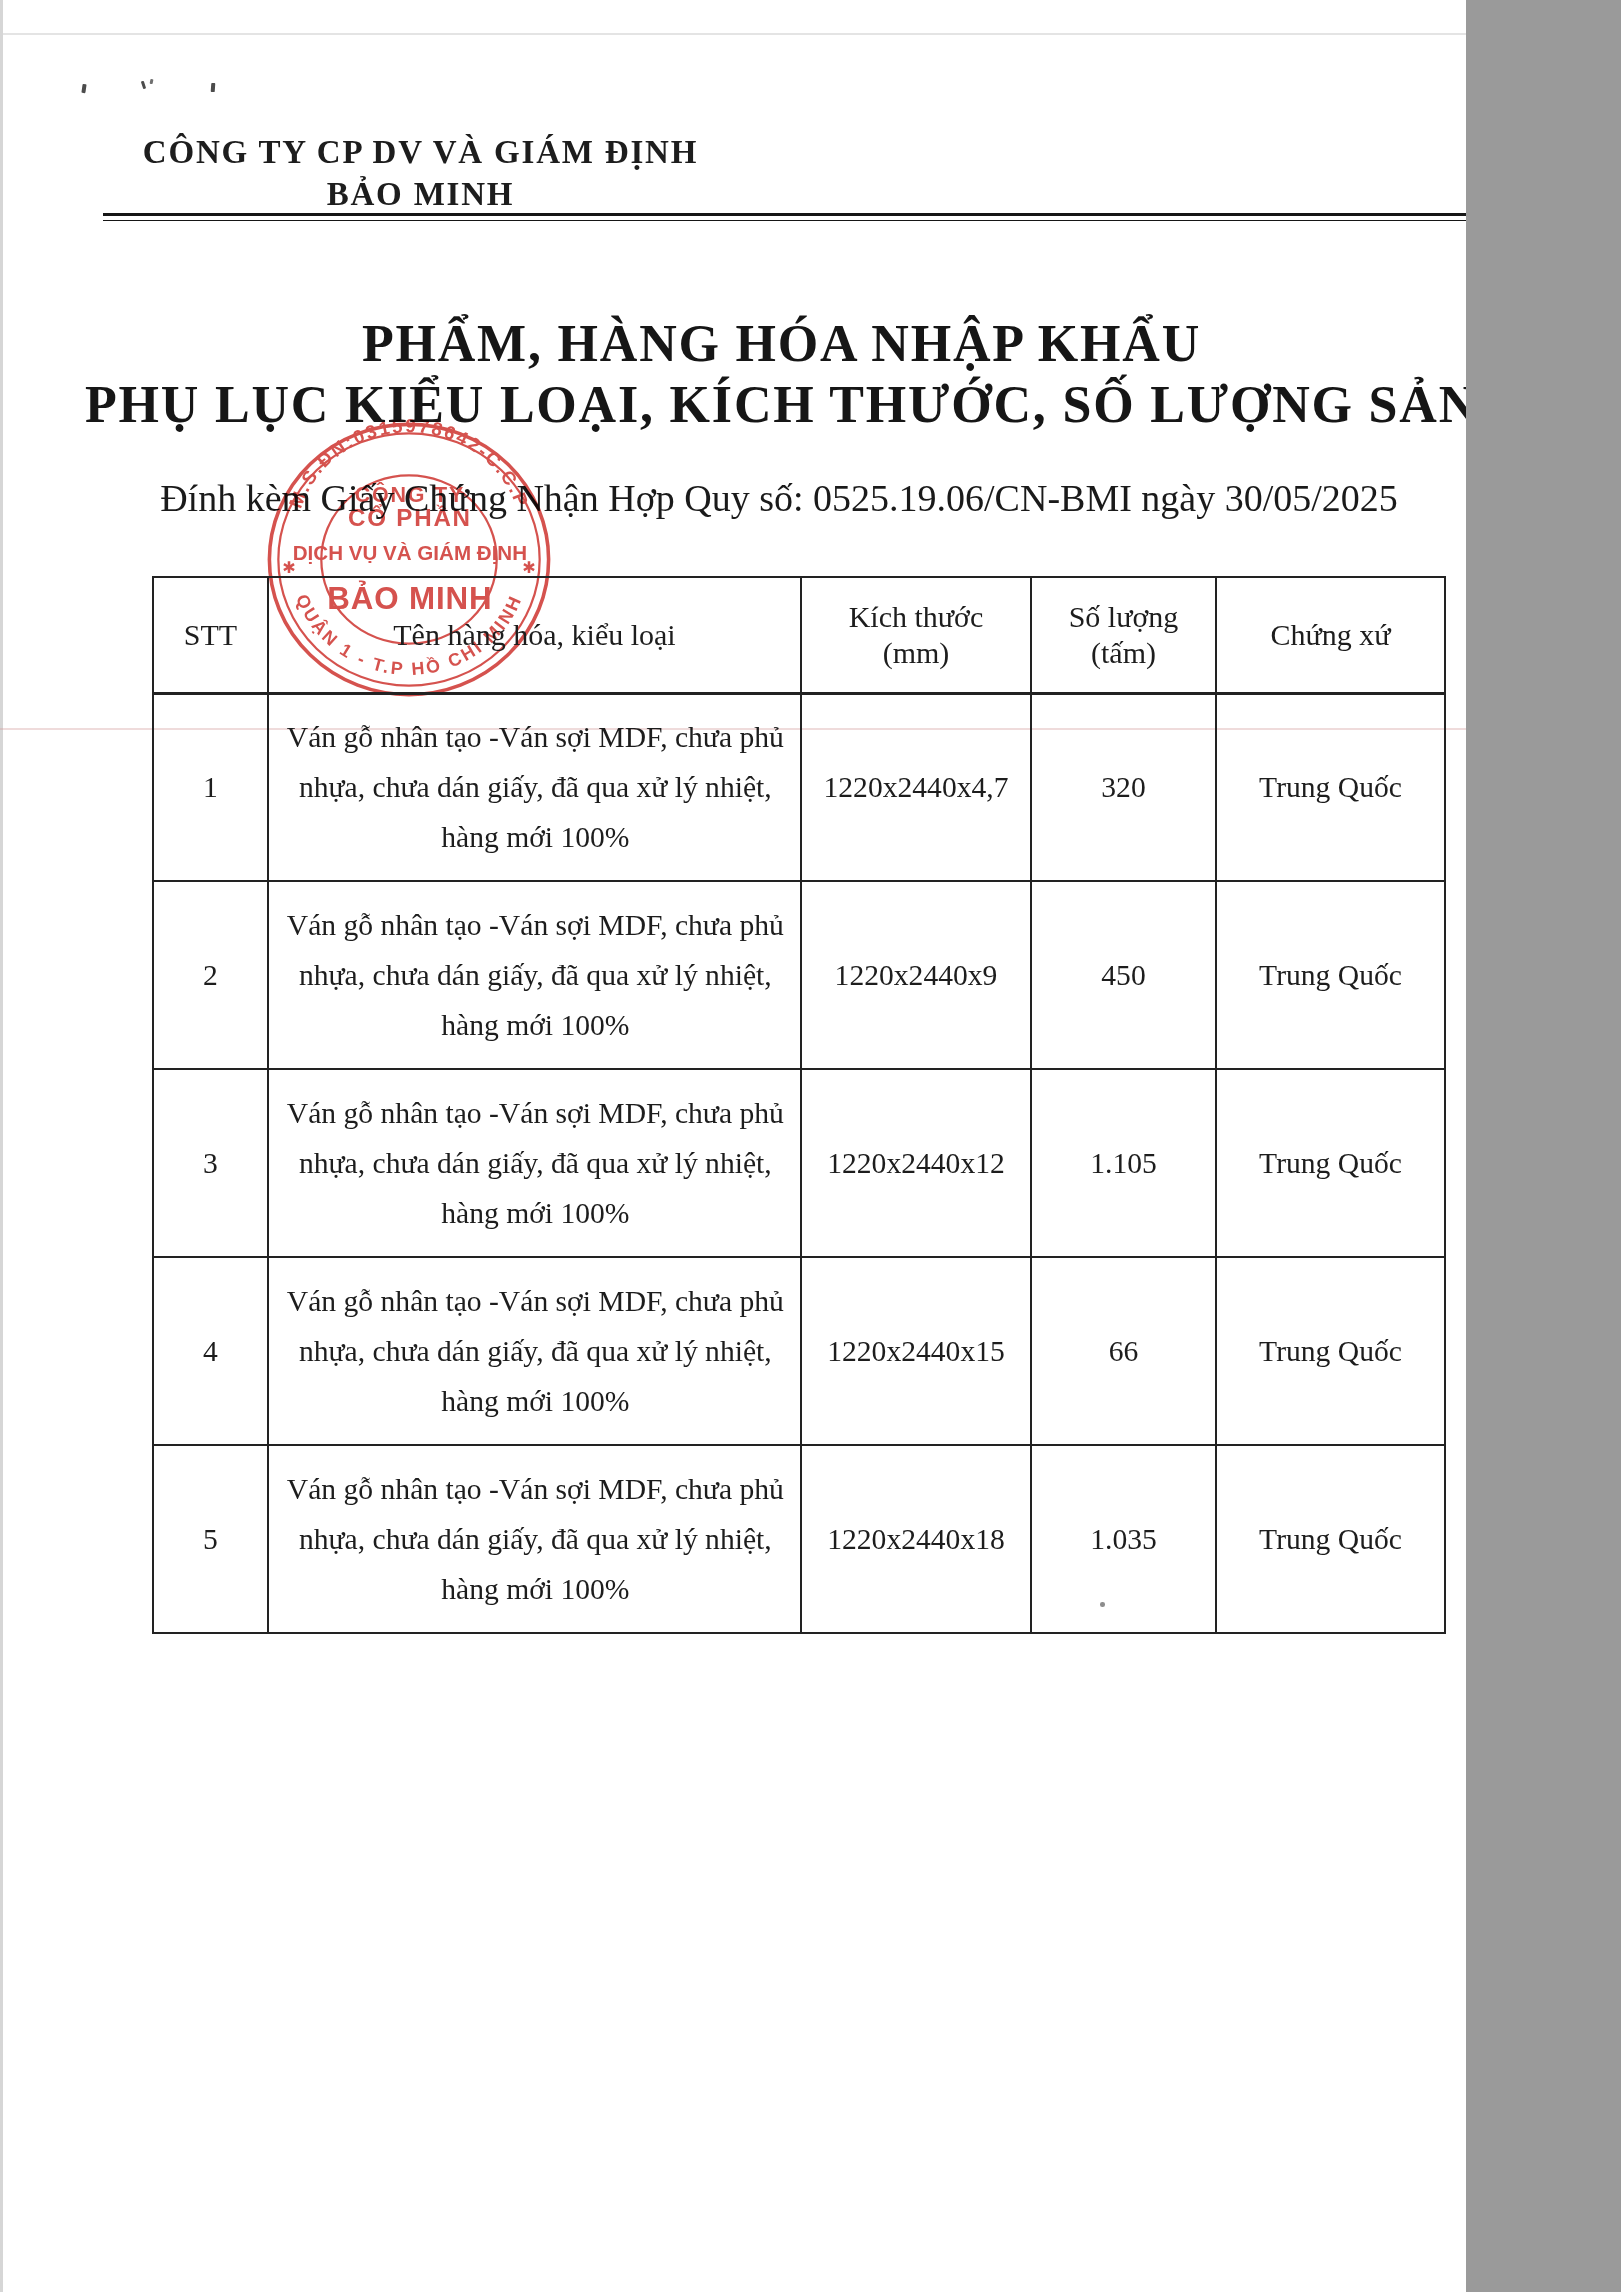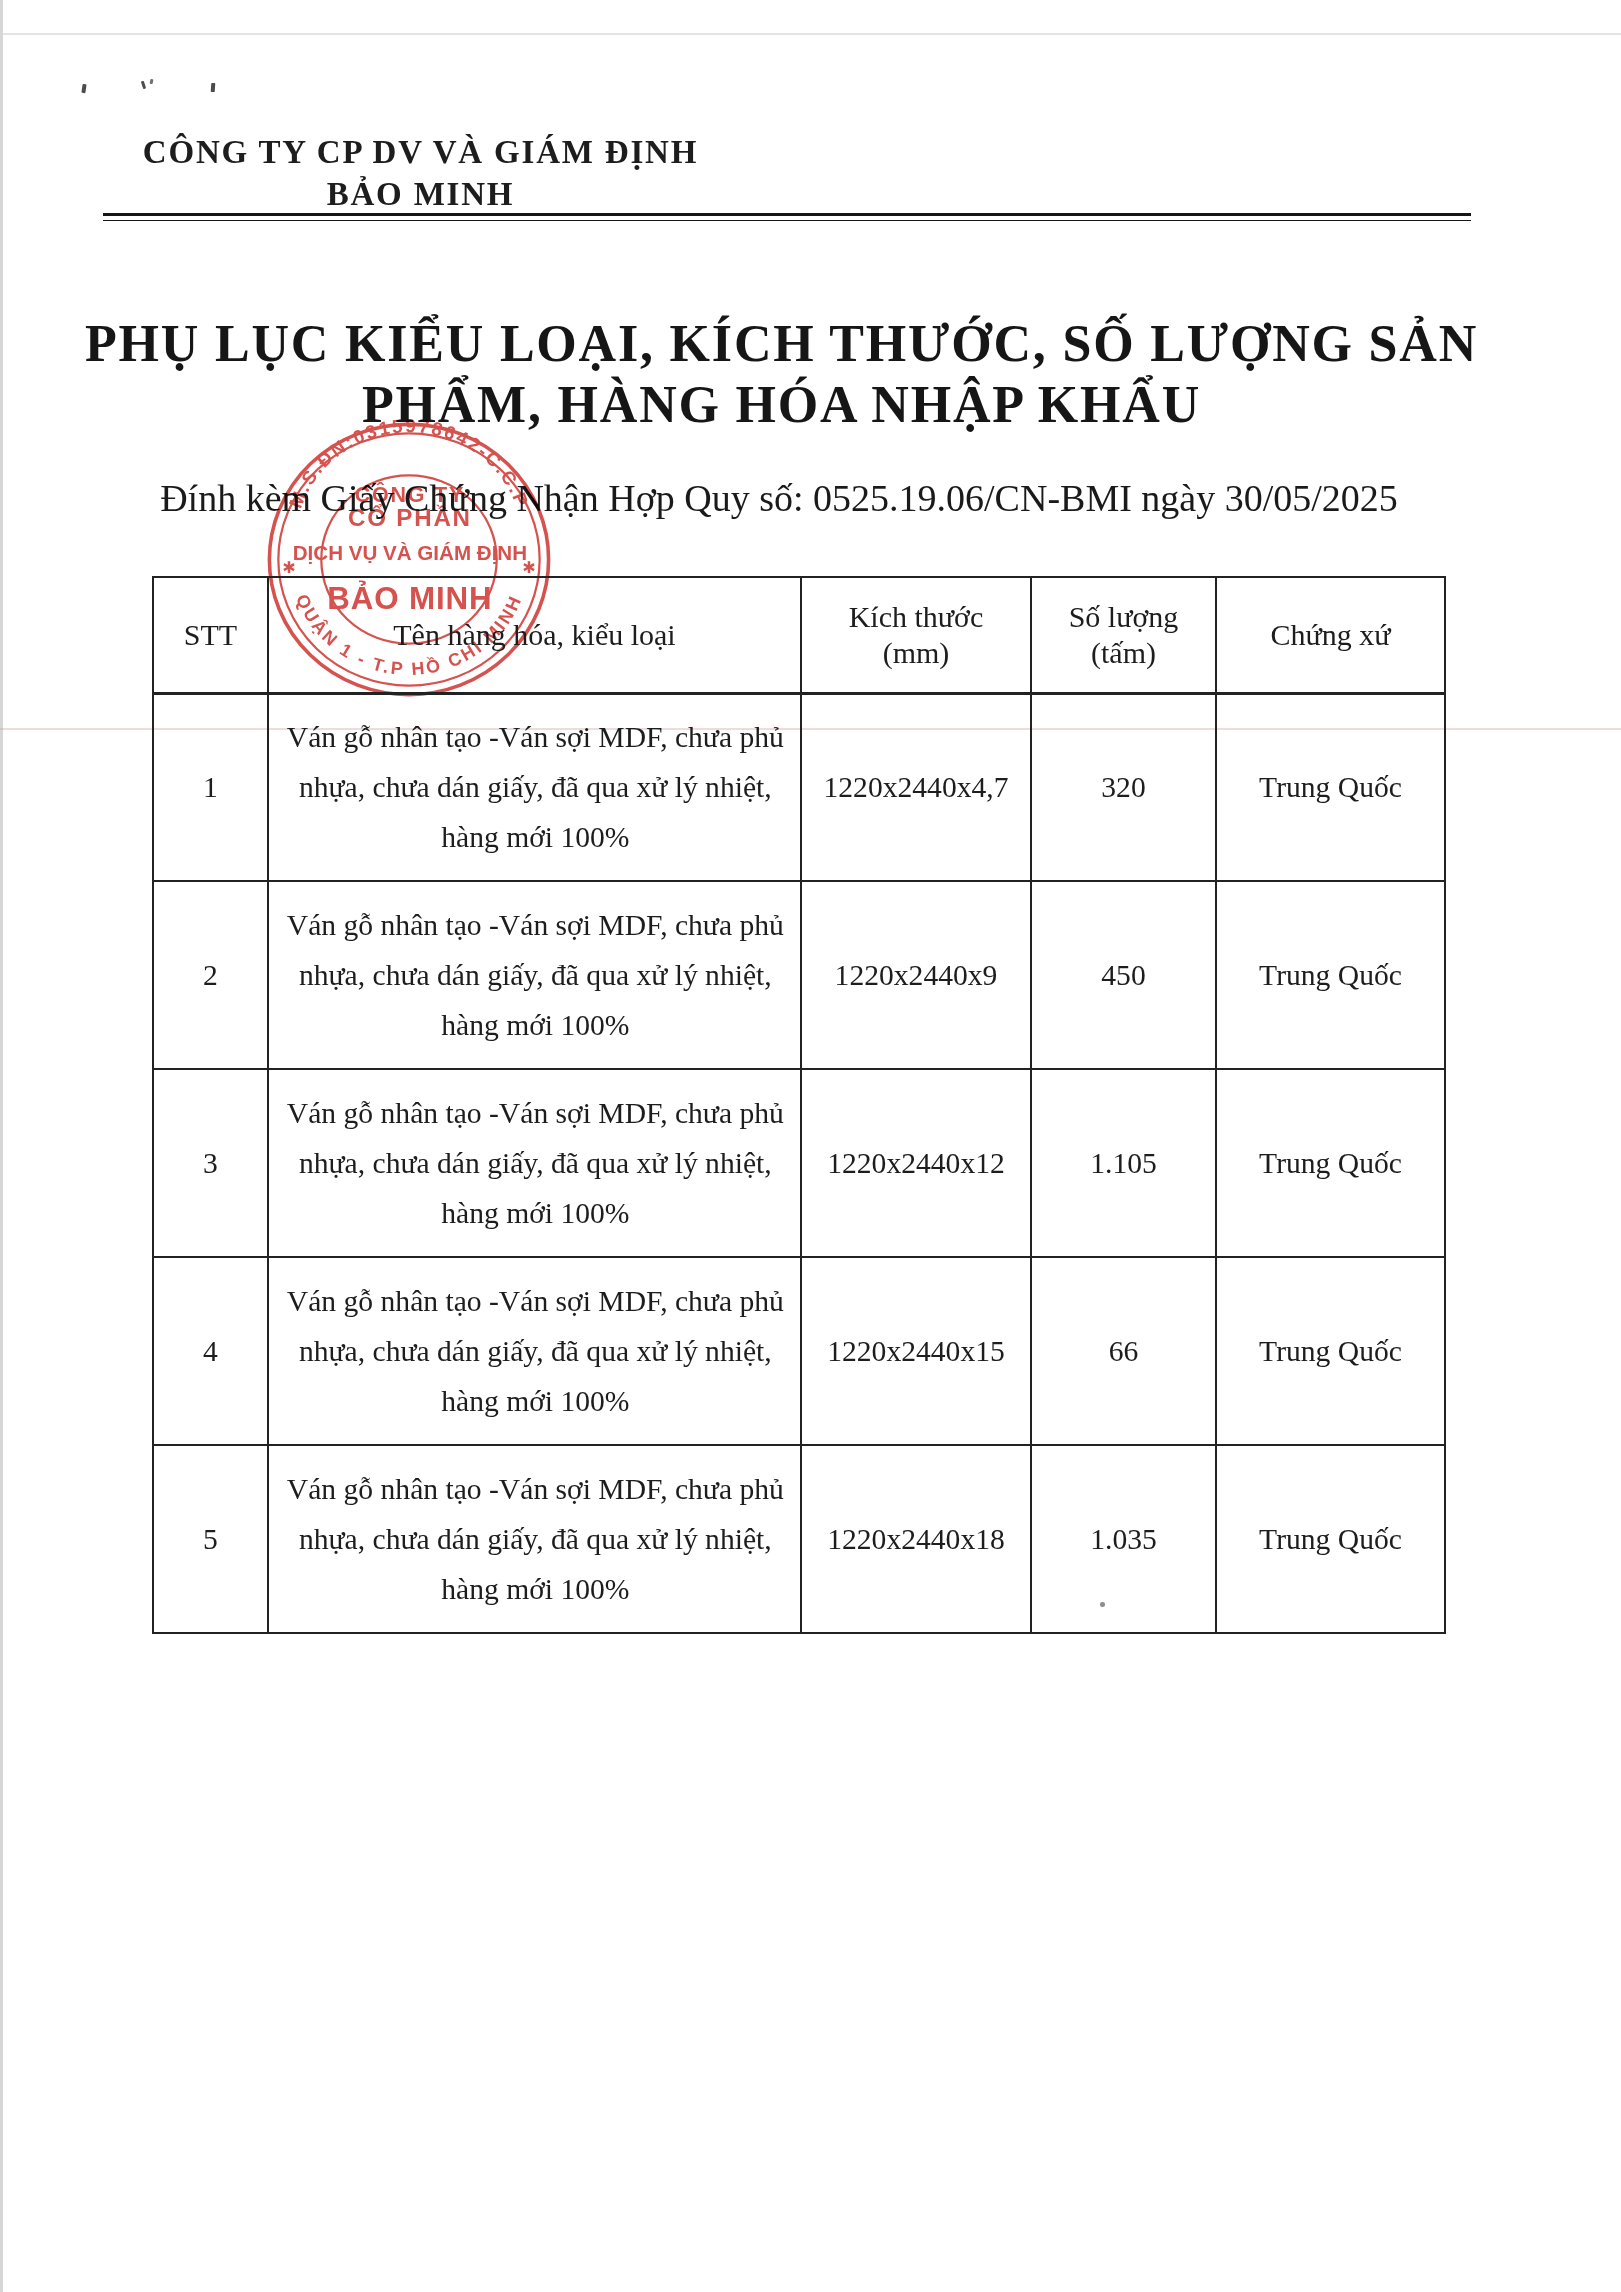--- a/index.html
+++ b/index.html
@@ -1,18 +1,18 @@
 <!DOCTYPE html>
 <html style="font-size:14.3px"><head>
 <meta charset="utf-8">
 <style>
   html,body{margin:0;padding:0;background:#9a9a9a;}
   #page{
     position:relative;
-    width:1621px;height:2293px;
+    width:1466px;height:2293px;
     background:#ffffff;
     font-family:"Liberation Serif","DejaVu Serif",serif;
     color:#1d1d1d;
     overflow:hidden;
   }
   
   .scan-topline{position:absolute;left:0;top:33px;width:1621px;height:1.8px;background:#e4e4e4;}
   .scan-leftedge{position:absolute;left:0;top:0;width:2.7px;height:2293px;background:#d6d6d6;}
   .scan-pinkline{position:absolute;left:0;top:728px;width:1621px;height:1.8px;background:rgba(214,160,160,.38);}
   .speck{position:absolute;background:#4c4c4c;border-radius:0.9px;}
@@ -75,22 +75,22 @@
   <div class="lh-left">
     <div>CÔNG TY CP DV VÀ GIÁM ĐỊNH</div>
     <div>BẢO MINH</div>
   </div>
   <div class="rule">
     <div class="r1"></div>
     <div class="r2"></div>
   </div>
 
   <div class="doc-title">
+    <div>PHẨM, HÀNG HÓA NHẬP KHẨU</div>
     <div>PHỤ LỤC KIỂU LOẠI, KÍCH THƯỚC, SỐ LƯỢNG SẢN</div>
-    <div>PHẨM, HÀNG HÓA NHẬP KHẨU</div>
   </div>
   <div class="doc-sub">Đính kèm Giấy Chứng Nhận Hợp Quy số: 0525.19.06/CN-BMI ngày 30/05/2025</div>
 
   <svg class="stamp" viewBox="0 0 324 314">
     <ellipse class="ring" cx="162" cy="157" rx="156" ry="151" stroke-width="4"></ellipse>
     <ellipse class="ring" cx="162" cy="157" rx="146" ry="141" stroke-width="2.5"></ellipse>
     <ellipse class="ring" cx="162" cy="157" rx="98" ry="94" stroke-width="2.5"></ellipse>
     <defs>
       <path id="arcTop" d="M 36.5 146.5 A 126 121 0 1 1 287.5 146.5" fill="none"></path>
       <path id="arcBot" d="M 29.3 174.9 A 134 129 0 0 0 294.7 174.9" fill="none"></path>

